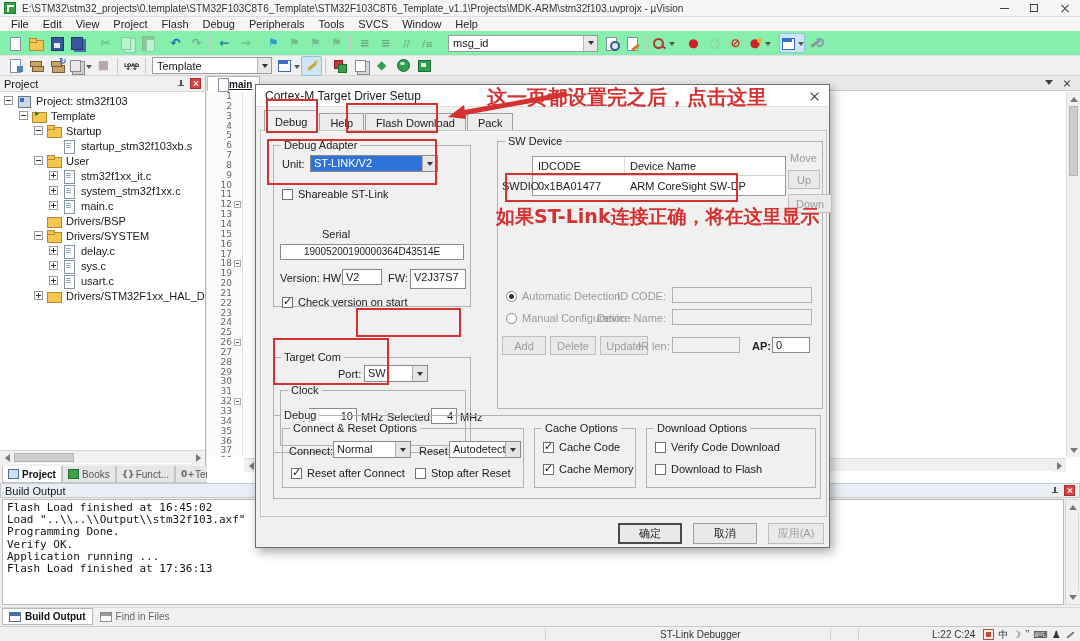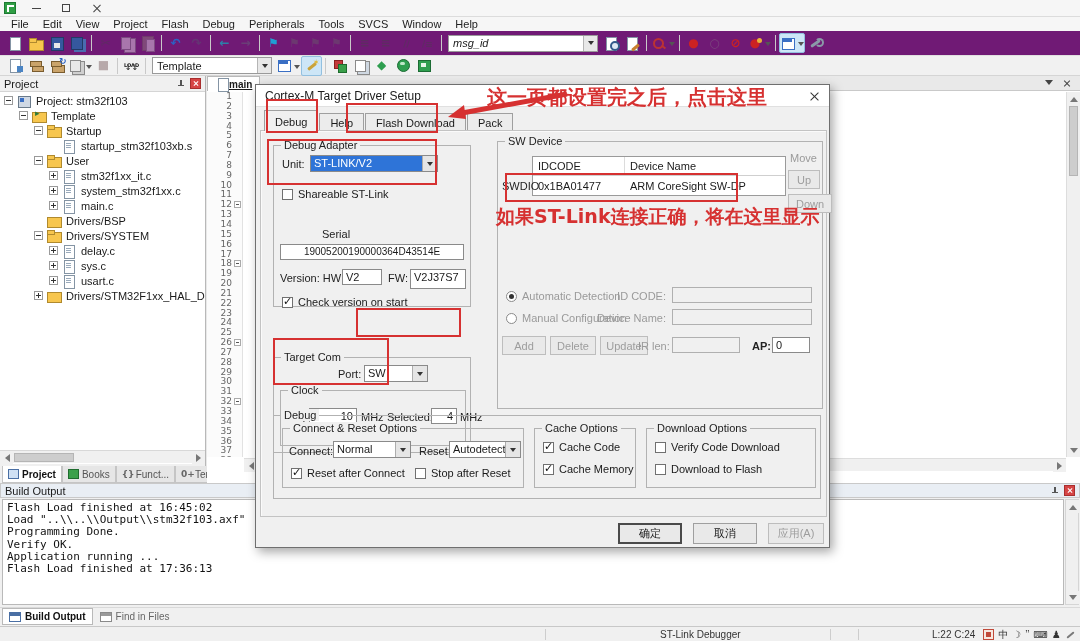--- a/index.html
+++ b/index.html
@@ -16,21 +16,21 @@
   .wc-min { position:absolute; left:10px; top:8px; width:9px; height:1px; background:#444; }
   .wc-max { position:absolute; left:10px; top:4px; width:8px; height:8px; border:1px solid #444; }
   .wc-x1,.wc-x2 { position:absolute; left:10px; top:8px; width:10px; height:1px; background:#444; }
   .wc-x1 { transform:rotate(45deg);} .wc-x2{ transform:rotate(-45deg);}
 
   
   #menubar { position:absolute; left:0; top:17px; width:1080px; height:14px; background:#f6f6f6; display:flex; align-items:center; padding-left:4px; }
   .mitem { padding:0 7px; font-size:11px; color:#222; }
 
   
-  #toolbar1 { position:absolute; left:0; top:31px; width:1080px; height:25px; background:#701a75; border-bottom:1px solid #e0e0e0; display:flex; align-items:center; padding-left:4px;font-style:italic; }
+  #toolbar1 { position:absolute; left:0; top:31px; width:1080px; height:25px; background:#86efac; border-bottom:1px solid #e0e0e0; display:flex; align-items:center; padding-left:4px; }
   #toolbar2 { position:absolute; left:0; top:56px; width:1080px; height:20px; background:#f1f1f1; border-bottom:1px solid #d5d5d5; display:flex; align-items:center; padding-left:4px; }
   .tbtn { height:20px; min-width:21px; display:flex; align-items:center; justify-content:center; border:1px solid transparent; border-radius:2px; cursor:default; }
   .tbtn.active { background:#cde6f7; border-color:#92c0e0; }
   .tbtn.dis { opacity:.40; filter:grayscale(.8); }
   .tsep { width:1px; height:16px; background:#c9c9c9; margin:0 3px; }
   .caret { width:0; height:0; border:3px solid transparent; border-top:4px solid #555; margin-left:2px; margin-top:5px; }
   .tcombo { display:flex; align-items:center; height:17px; background:#fff; border:1px solid #9a9a9a; margin:0 3px; font-size:11px; }
   .tcombo .val { flex:1; padding:0 4px; text-align:left; }
   .tcombo .cbtn { width:14px; height:100%; background:#e8e8e8; border-left:1px solid #b5b5b5; display:flex; align-items:center; justify-content:center; }
   .tri { width:0; height:0; border:3px solid transparent; border-top:4px solid #333; margin-top:3px; }
@@ -228,20 +228,21 @@
   .rtext { position:absolute; color:#d63131; font-weight:bold; white-space:nowrap; font-family:"DejaVu Sans","Liberation Sans",sans-serif; }
   #overlay { position:absolute; inset:0; z-index:56; pointer-events:none; }
 </style>
 </head>
 <body>
 
 <div id="app">
 
   <div id="titlebar">
     <span class="appicon"></span>
+    <span id="title-text">E:\STM32\stm32_projects\0.template\STM32F103C8T6_Template\STM32F103C8T6_Template_v1.1\Projects\MDK-ARM\stm32f103.uvprojx - µVision</span>
     <span class="wc">
         <span class="wc-min"></span>
       </span>
     <span class="wc">
         <span class="wc-max"></span>
       </span>
     <span class="wc">
         <span class="wc-x1"></span>
         <span class="wc-x2"></span>
       </span>

